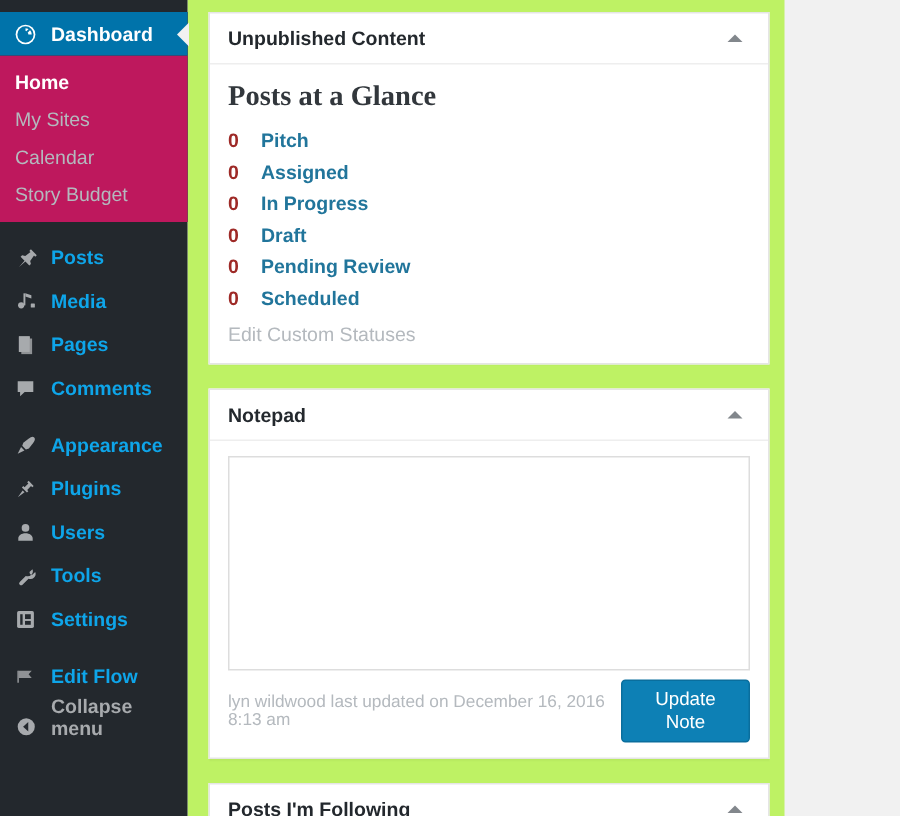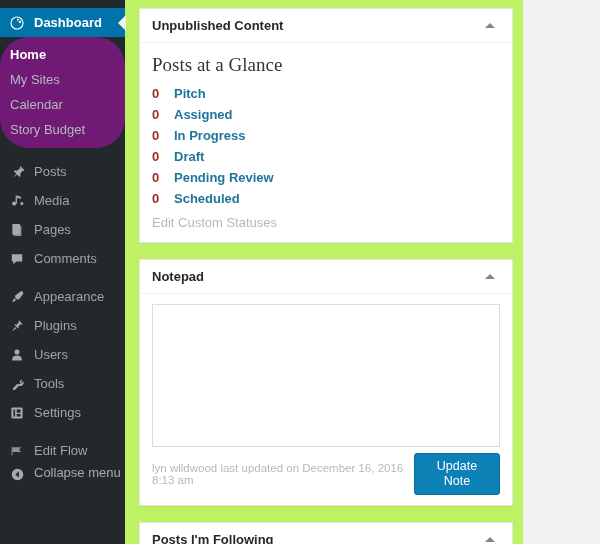--- a/index.html
+++ b/index.html
@@ -38,23 +38,24 @@
   .menu-top {
     background: #23282d;
   }
 
   .menu-item {
     display: flex;
     align-items: center;
     height: 29px;
     padding-left: 8px;
     font-size: 13px;
-    color: #a3a3a3;
+    color: #0ea5e9;
     position: relative;
     cursor: pointer;
+    font-weight: bold;
   }
 
   .menu-item .mi-label {
     margin-left: 8px;
     font-size: 13px;
     line-height: 1;
     white-space: nowrap;
   }
 
   .menu-item.current {
@@ -71,23 +72,22 @@
     right: -1px;
     top: 50%;
     margin-top: -8px;
     border-style: solid;
     border-width: 8px 8px 8px 0;
     border-color: transparent #f1f1f1 transparent transparent;
   }
 
   
   .submenu {
-    background: #701a75;
+    background: #be185d;
     padding: 5px 0 6px 0;
-    border-radius: 29px;
   }
   .submenu-item {
     padding: 4px 0 4px 10px;
     font-size: 13px;
     color: #b4b9be;
     line-height: 17px;
     cursor: pointer;
   }
   .submenu-item.active {
     color: #fff;
@@ -102,26 +102,27 @@
     width: 18px;
     height: 18px;
     display: inline-flex;
     align-items: center;
     justify-content: center;
     flex: 0 0 18px;
   }
   .icon svg { display: block; }
   .collapse-item {
     display: flex;
-    align-items: flex-start;
+    align-items: flex-end;
     height: 28px;
     padding-left: 8px;
     color: #a7aaad;
     font-size: 13px;
     cursor: pointer;
+    font-weight: bold;
   }
   .collapse-item .mi-label { margin-left: 8px; color: #a7aaad; }
 
   
   #main {
     flex: 1;
     height: 544px;
     background: #bef264;
     padding: 8px 10px 0 14px;
     overflow: hidden;
@@ -165,21 +166,21 @@
     border-width: 0 5px 5px 5px;
     border-color: transparent transparent #82878c transparent;
   }
 
   .panel-body { padding: 10px 12px 12px 12px; }
 
   
   .glance-title {
     font-family: "Liberation Serif", serif;
     font-size: 19px;
-    font-weight: normal;
+    font-weight: bold;
     color: #32373c;
     margin: 1px 0 10px 0;
     line-height: 1.2;
   }
 
   .status-list { list-style: none; }
 
   .status-row {
     display: flex;
     align-items: center;

